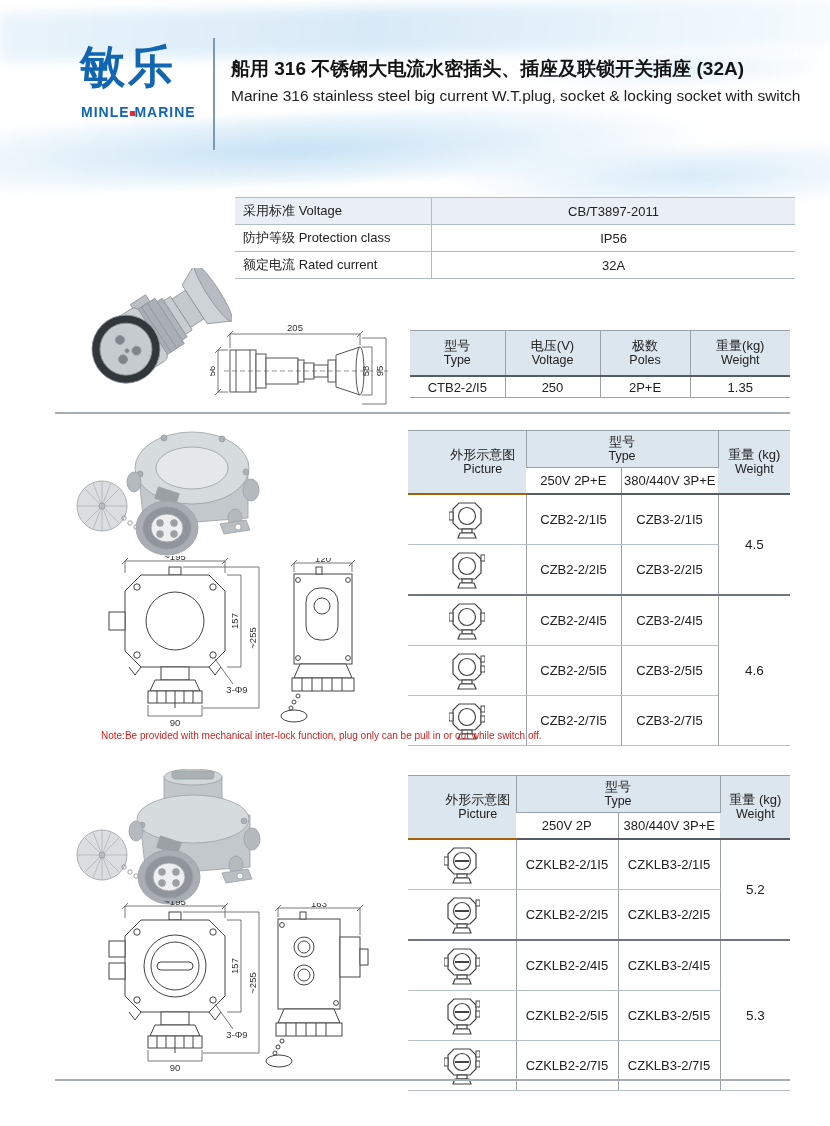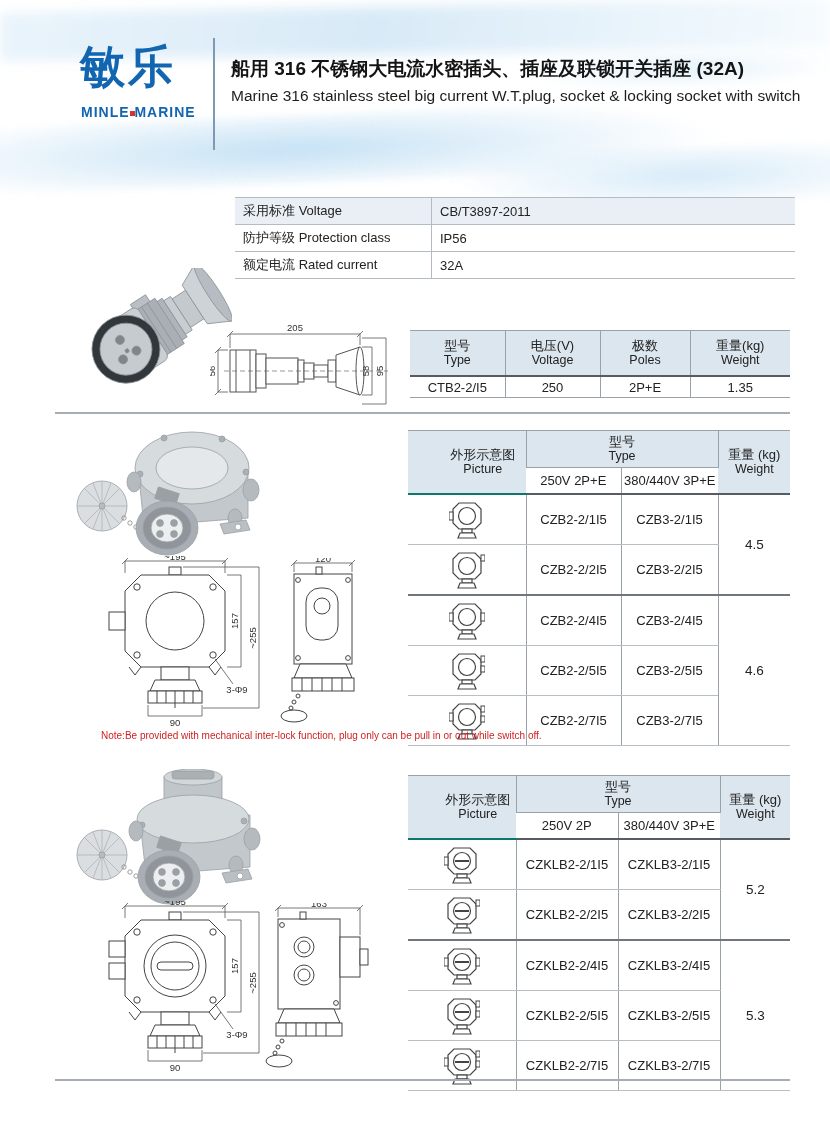--- a/index.html
+++ b/index.html
@@ -29,21 +29,21 @@
   .hdr-divider{position:absolute;left:213px;top:38px;width:2px;height:112px;background:#7e99b4;}
   .title-cn{position:absolute;left:231px;top:56px;font-size:19px;font-weight:bold;color:#141414;}
   .title-en{position:absolute;left:231px;top:87px;font-size:15.5px;color:#1d1d1d;}
 
   
   .spec-wrap{position:absolute;left:235px;top:197px;width:560px;}
   table{border-collapse:collapse;table-layout:fixed;}
   .spec{width:560px;border-top:1px solid #b3bcc3;}
   .spec td{border-bottom:1px solid #b3bcc3;height:26px;font-size:13px;padding:0 8px;}
   .spec td.lab{width:180px;}
-  .spec td.val{border-left:1px solid #b3bcc3;}
+  .spec td.val{border-left:1px solid #b3bcc3;text-align:center;}
   .spec tr.alt{background:#e9eff5;}
   .cnb{font-weight:normal;}
 
   
   .ctb-wrap{position:absolute;left:410px;top:330px;}
   .mt{width:380px;border-top:1px solid #9aa2a9;}
   .mt td{text-align:center;font-size:13px;border-left:1px solid #9aa2a9;}
   .mt td:first-child{border-left:none;}
   .mt tr.h td{background:#dce6ee;height:42px;border-bottom:2px solid #565c62;line-height:1.2;}
   .mt tr.d td{height:18px;border-bottom:1px solid #9aa2a9;}
@@ -51,21 +51,21 @@
   .h-en{font-size:12.5px;font-weight:normal;}
 
   
   .st{width:382px;border-top:1px solid #9aa2a9;}
   .st td{text-align:center;font-size:13px;}
   .st td.hdr{background:#dce6ee;line-height:1.2;}
   .st tr.h1 td{height:34px;}
   .st tr.h2 td{height:23px;border-bottom:2px solid #565c62;}
   .st td.typetop{border-bottom:1px solid #9aa2a9;border-left:1px solid #9aa2a9;border-right:1px solid #9aa2a9;}
   .st td.wth{border-bottom:2px solid #565c62;}
-  .st td.pich{border-bottom:2px solid #0f766e;padding-left:33px;}
+  .st td.pich{border-bottom:2px solid #a16207;padding-left:33px;}
   .st td.subb{border-left:1px solid #9aa2a9;}
   .st tr.d td{height:47px;border-bottom:1px solid #b7bec4;margin-left:44px;}
   .st tr.d td.a{border-left:1px solid #9aa2a9;}
   .st tr.d td.b{border-left:1px solid #9aa2a9;}
   .st td.wt{border-left:1px solid #9aa2a9;font-size:13.5px;border-bottom:1px solid #9aa2a9;}
   .st tr.group td{border-top:2px solid #70767c;}
   .sicon{width:36px;height:46px;vertical-align:middle;}
 
   .czb-wrap{position:absolute;left:408px;top:430px;}
   .czklb-wrap{position:absolute;left:408px;top:775px;}

